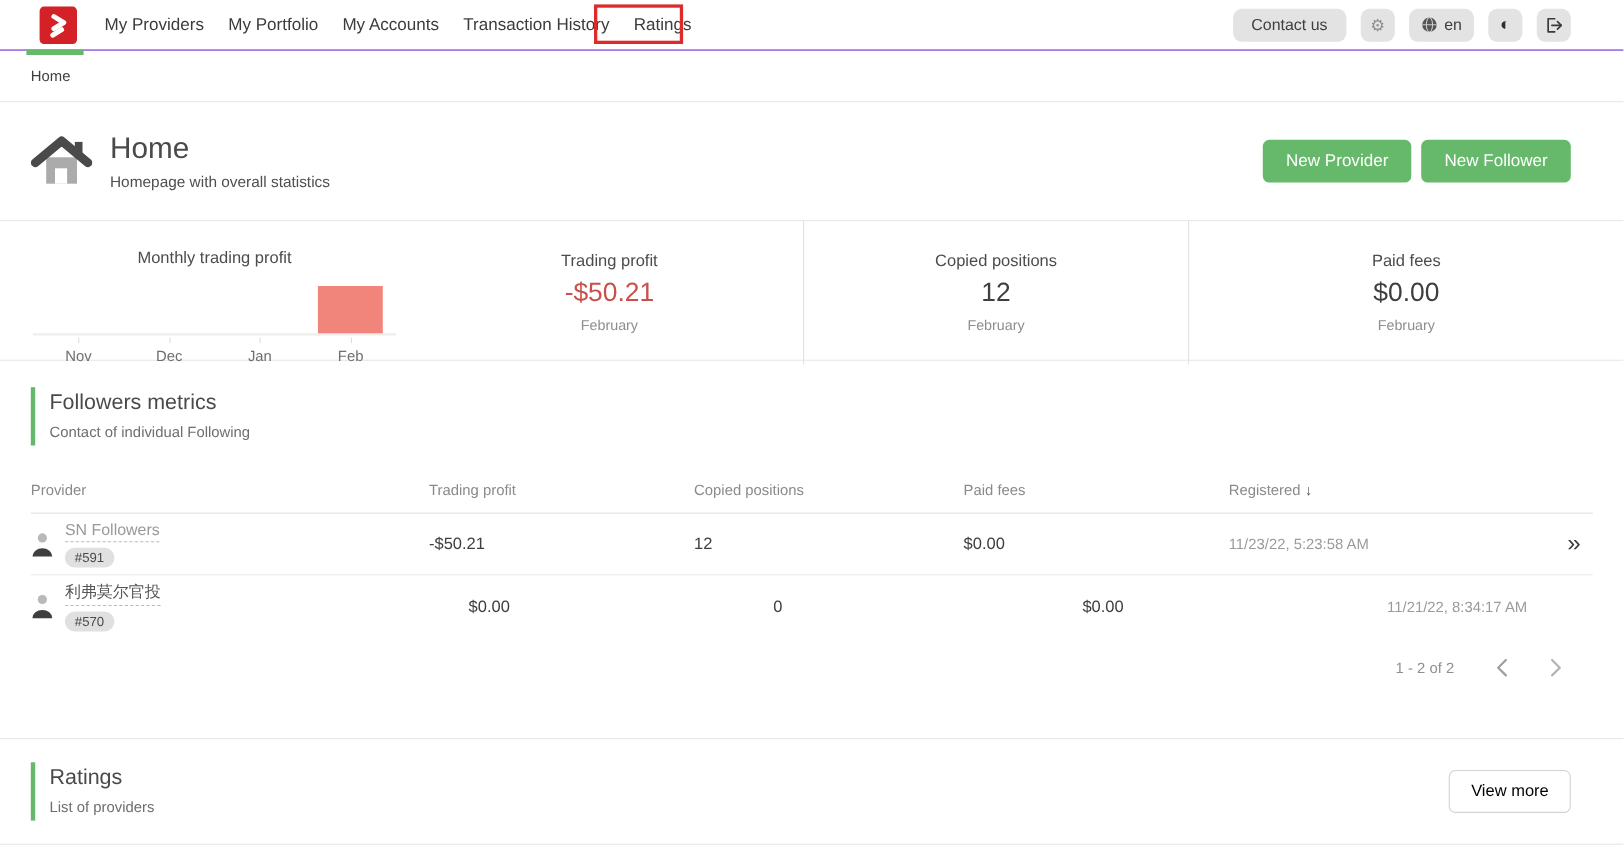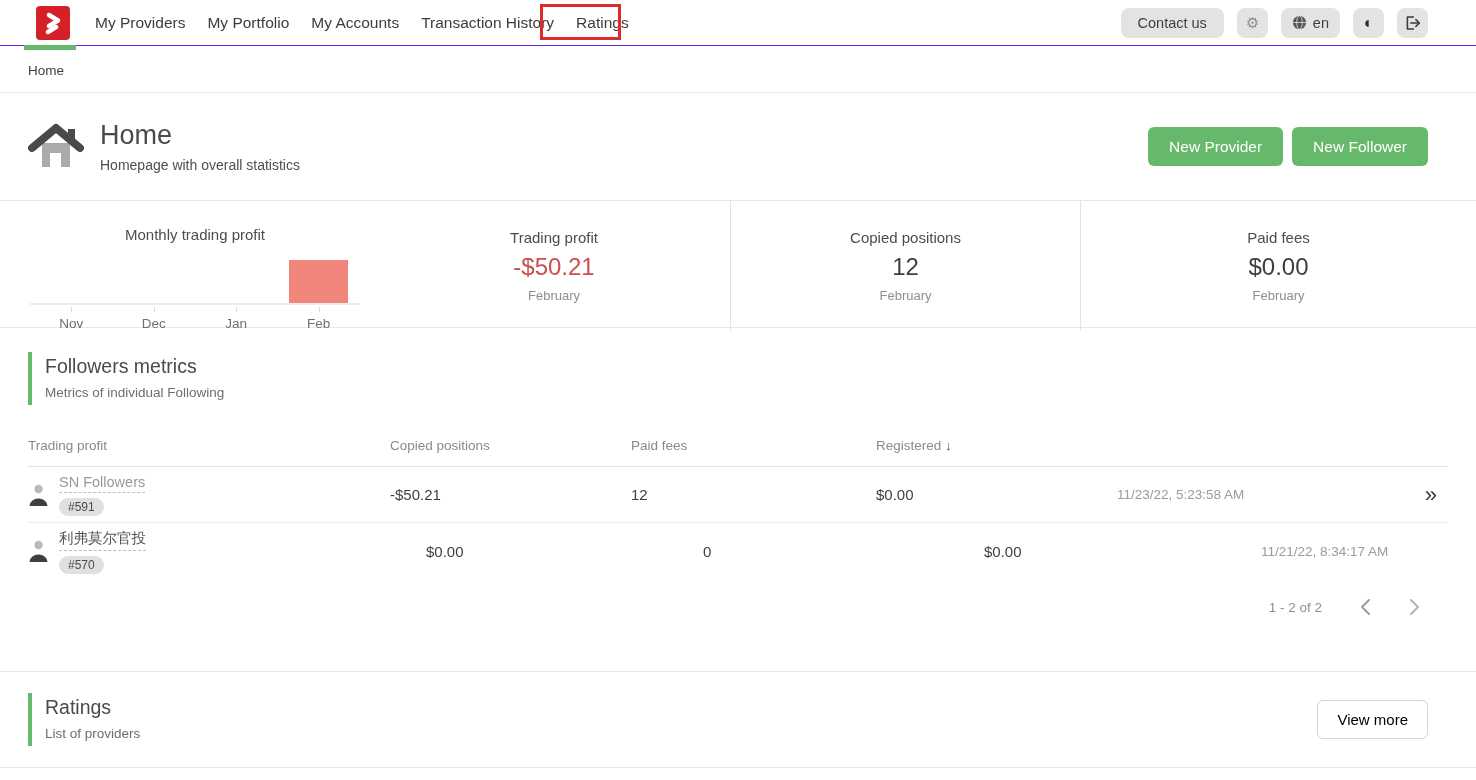--- a/index.html
+++ b/index.html
@@ -181,26 +181,27 @@
   <div class="stat-cell">
     <div class="stat-title">Paid fees</div>
     <div class="stat-value">$0.00</div>
     <div class="stat-period">February</div>
   </div>
 </div>
 
 <div class="section-head">
   <div class="section-title-block">
     <div class="section-title">Followers metrics</div>
-    <div class="section-subtitle">Metrics of individual Following</div>
+    <div class="section-subtitle">Contact of individual Following</div>
   </div>
 </div>
 
 <div class="tbl">
   <div class="tbl-header">
+    <div class="th">Provider</div>
     <div class="th">Trading profit</div>
     <div class="th">Copied positions</div>
     <div class="th">Paid fees</div>
     <div class="th">
       <span>Registered</span><span class="sort-arrow">↓</span>
     </div>
     <div class="th"></div>
   </div>
 
   <div class="tbl-row">

